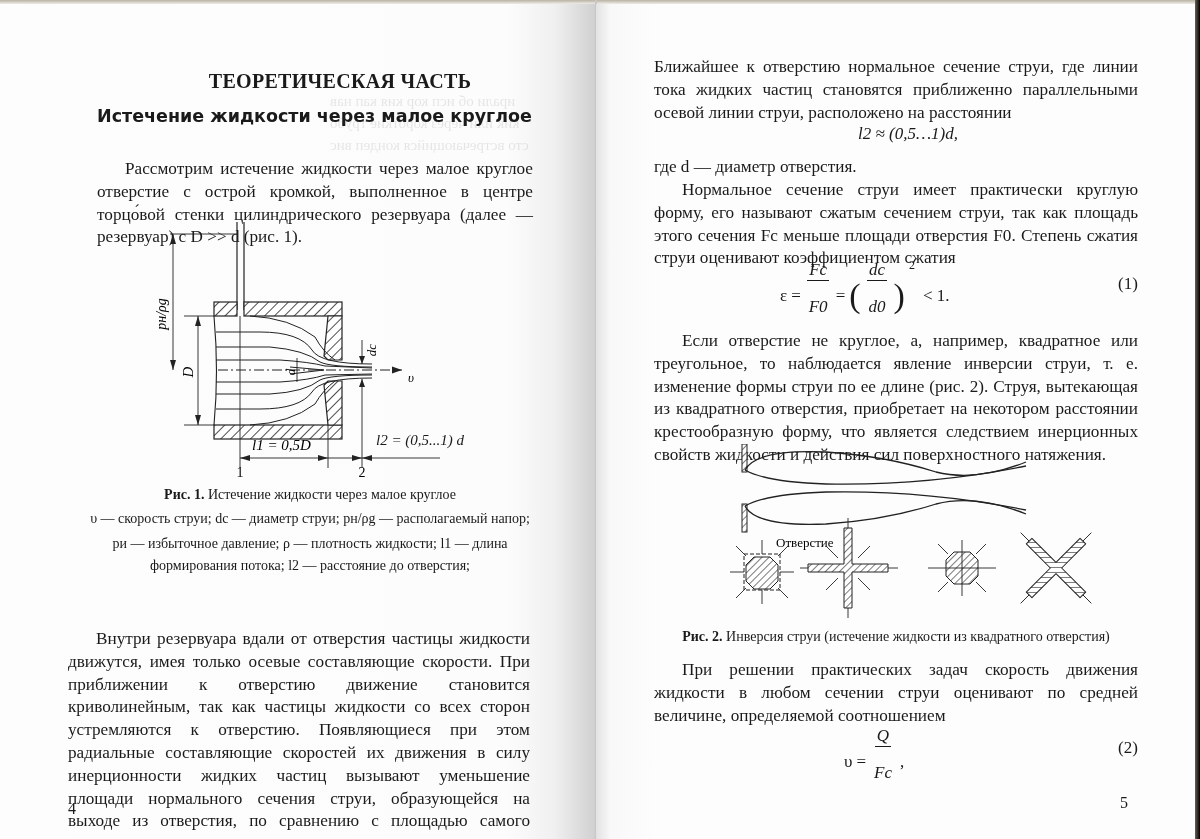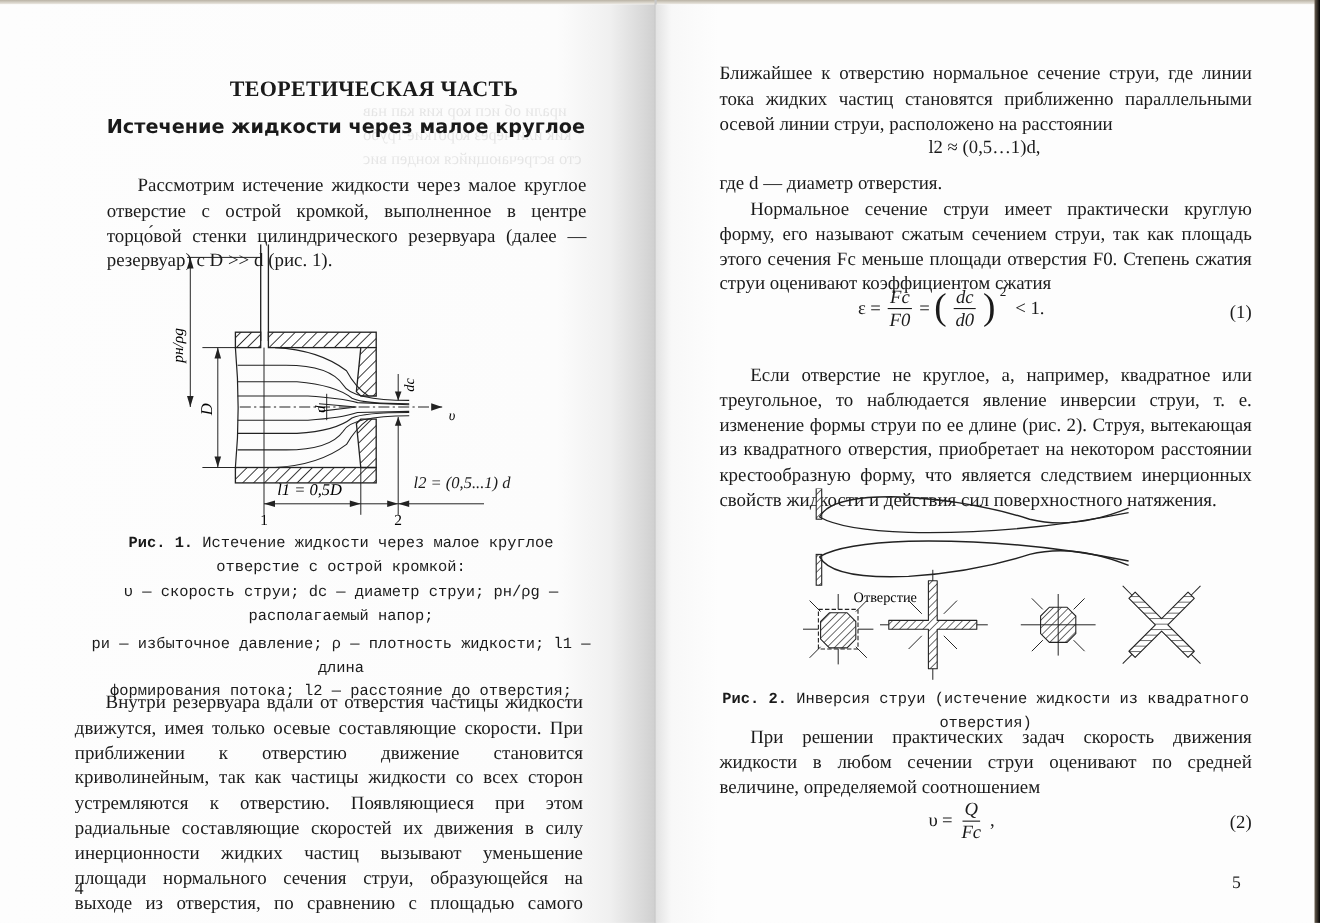--- a/index.html
+++ b/index.html
@@ -9,28 +9,28 @@
   .page { position:absolute; top:4px; height:835px; }
   #left-page { left:0; width:596px; background:linear-gradient(to right,#fdfdfd 0%,#fcfcfc 85%,#f0f0f0 93%,#d9d9d9 98%,#cfcfcf 100%); }
   #right-page { left:596px; width:716px; background:linear-gradient(to right,#e2e2e2 0%,#f8f8f8 2%,#fdfdfd 8%,#fdfdfd 97%,#e6e6e6 99%); }
   .right-edge { position:absolute; right:0; top:0; width:5px; height:839px; background:linear-gradient(to right,#6a5f52,#000); }
   .spine { position:absolute; left:595px; top:0; width:2px; height:839px; background:#c7c7c7; }
   .block { position:absolute; }
   .p { font-size:17.2px; line-height:22.8px; text-align:justify; text-align-last:auto; margin:0; }
   .p.first { text-indent:28px; }
   .chapter { font-family:"Liberation Serif",serif; font-weight:bold; font-size:20px; letter-spacing:0.3px; text-align:center; }
   .section { font-family:"DejaVu Sans","Liberation Sans",sans-serif; font-weight:bold; font-size:17.5px; line-height:28px; }
-  .caption { font-size:14px; line-height:21.5px; text-align:center;font-family:Liberation Mono, monospace; }
+  .caption { font-size:14px; line-height:21.5px; text-align:center; }
   .caption b { font-weight:bold; }
   .eq { position:absolute; font-size:17px; }
   .eqnum { position:absolute; font-size:17px; }
   .pagenum { position:absolute; font-size:16px; }
   .frac { display:inline-flex; flex-direction:column; align-items:center; vertical-align:middle; margin:0 2px; }
   .frac .num { border-bottom:1px solid #1a1a1a; padding:0 2px; line-height:1.15; }
-  .frac .den { padding:0 2px; line-height:1.15; }
+  .frac .den { padding:16px 2px; line-height:1.15; }
   .ghost { position:absolute; color:#bdbdbd; font-size:15px; line-height:22px; transform:scaleX(-1); opacity:0.35; white-space:nowrap; }
   svg text { font-family:"Liberation Serif",serif; }
 </style>
 </head>
 <body>
 
 <div class="topstrip"></div>
 
 <div class="page" id="left-page">
 
@@ -118,37 +118,36 @@
     <line x1="188" y1="236" x2="300" y2="236" stroke="#222" stroke-width="0.9"></line>
     <polygon points="222,236 212,233 212,239" fill="#222"></polygon>
     <polygon points="222,236 232,233 232,239" fill="#222"></polygon>
     <text x="100" y="255" font-size="14" text-anchor="middle">1</text>
     <text x="222" y="255" font-size="14" text-anchor="middle">2</text>
   </svg>
   <div class="block" style="left:376px; top:428px; font-size:15px; font-style:italic; white-space:nowrap;">l2 = (0,5...1) d</div>
 
   <div class="block caption" style="left:80px; top:480px; width:460px;">
     <div><b>Рис. 1.</b> <span>Истечение жидкости через малое круглое</span></div>
-    <div>отверстие с острой кромкой:</div>
     <div style="margin-top:2px;">υ — скорость струи; dc — диаметр струи; pн/ρg — располагаемый напор;</div>
     <div style="margin-top:4px;">pи — избыточное давление; ρ — плотность жидкости; l1 — длина</div>
     <div>формирования потока; l2 — расстояние до отверстия;</div>
   </div>
 
   <p class="block p first" style="left:68px; top:624px; width:462px;">Внутри резервуара вдали от отверстия частицы жидкости движутся, имея только осевые составляющие скорости. При приближении к отверстию движение становится криволинейным, так как частицы жидкости со всех сторон устремляются к отверстию. Появляющиеся при этом радиальные составляющие скоростей их движения в силу инерционности жидких частиц вызывают уменьшение площади нормального сечения струи, образующейся на выходе из отверстия, по сравнению с площадью самого отверстия.</p>
 
   <div class="pagenum" style="left:68px; top:796px;">4</div>
 </div>
 
 <div class="spine"></div>
 
 <div class="page" id="right-page">
   <p class="block p" style="left:58px; top:52px; width:484px;">Ближайшее к отверстию нормальное сечение струи, где линии тока жидких частиц становятся приближенно параллельными осевой линии струи, расположено на расстоянии</p>
 
-  <div class="eq" style="left:248px; top:120px; ">l2 ≈ (0,5…1)d,</div>
+  <div class="eq" style="left:262px; top:120px; font-style:italic;">l2 ≈ (0,5…1)d,</div>
 
   <p class="block p" style="left:58px; top:152px; width:484px;">где d — диаметр отверстия.</p>
 
   <p class="block p first" style="left:58px; top:175px; width:484px;">Нормальное сечение струи имеет практически круглую форму, его называют сжатым сечением струи, так как площадь этого сечения Fc меньше площади отверстия F0. Степень сжатия струи оценивают коэффициентом сжатия</p>
 
   <div class="eq" style="left:184px; top:256px; display:flex; align-items:center; gap:4px;">
     <span>ε</span>
     <span>=</span>
     <span class="frac">
       <span class="num" style="font-style:italic;">Fc</span>

